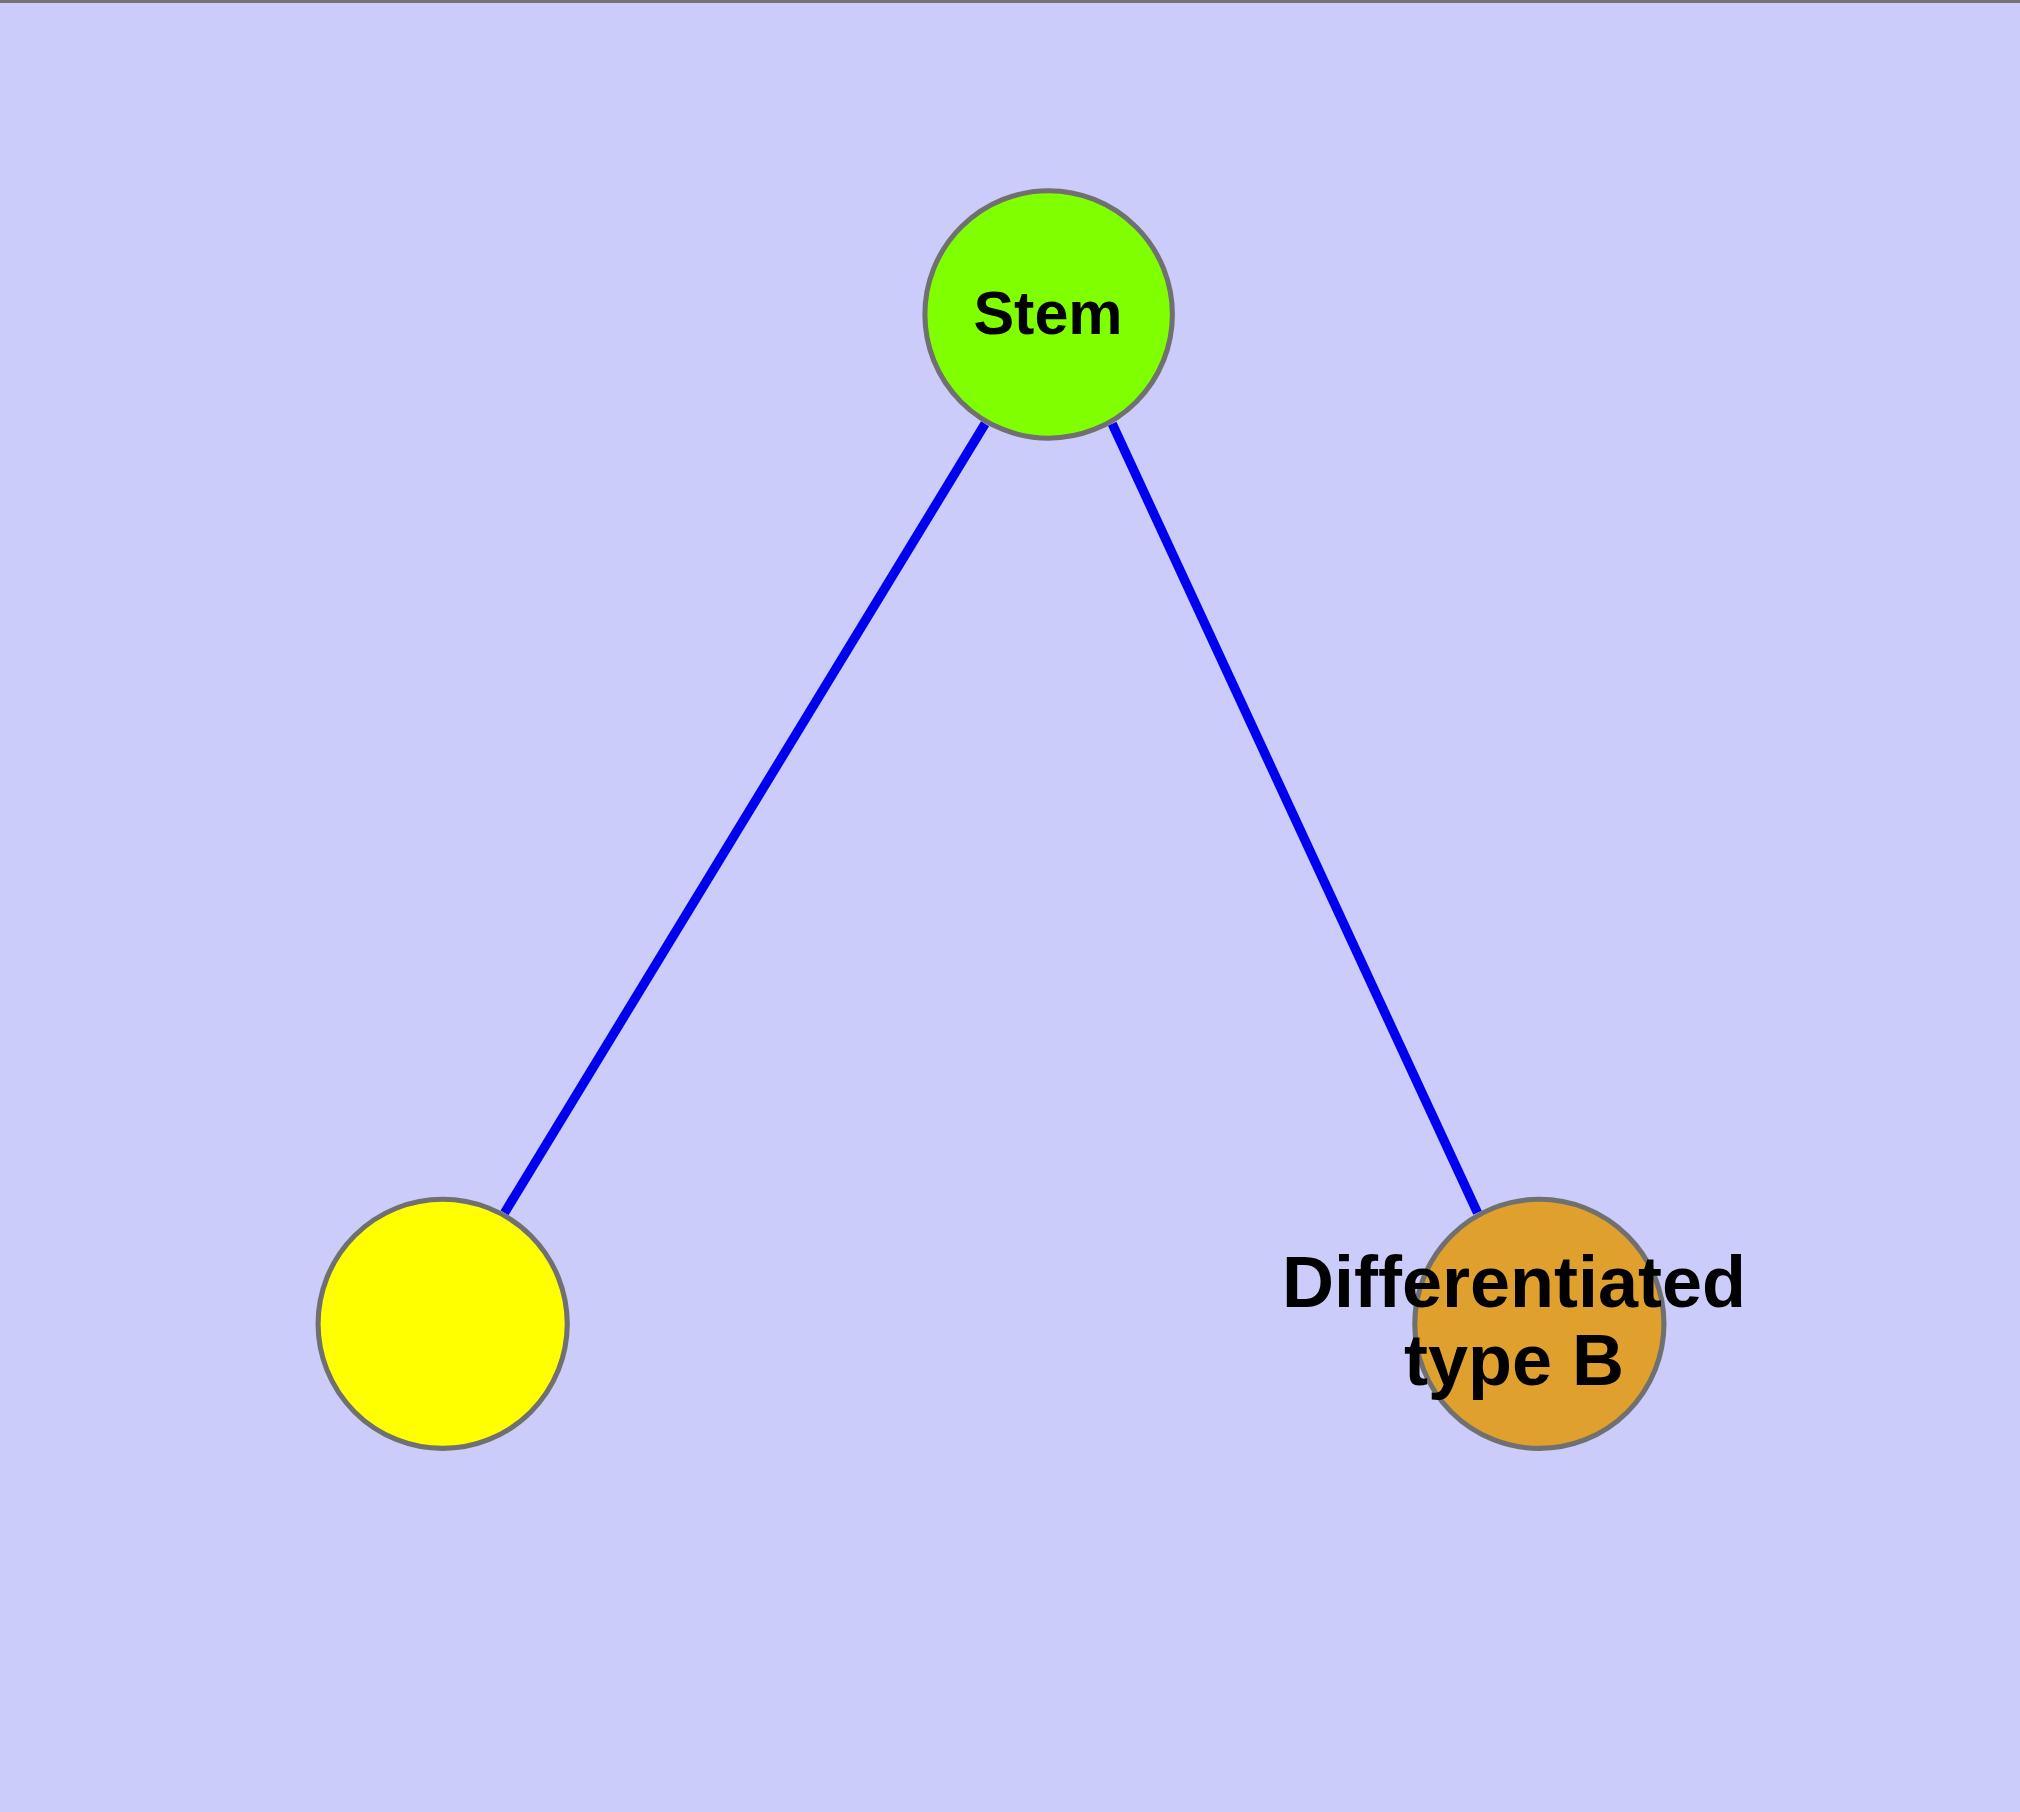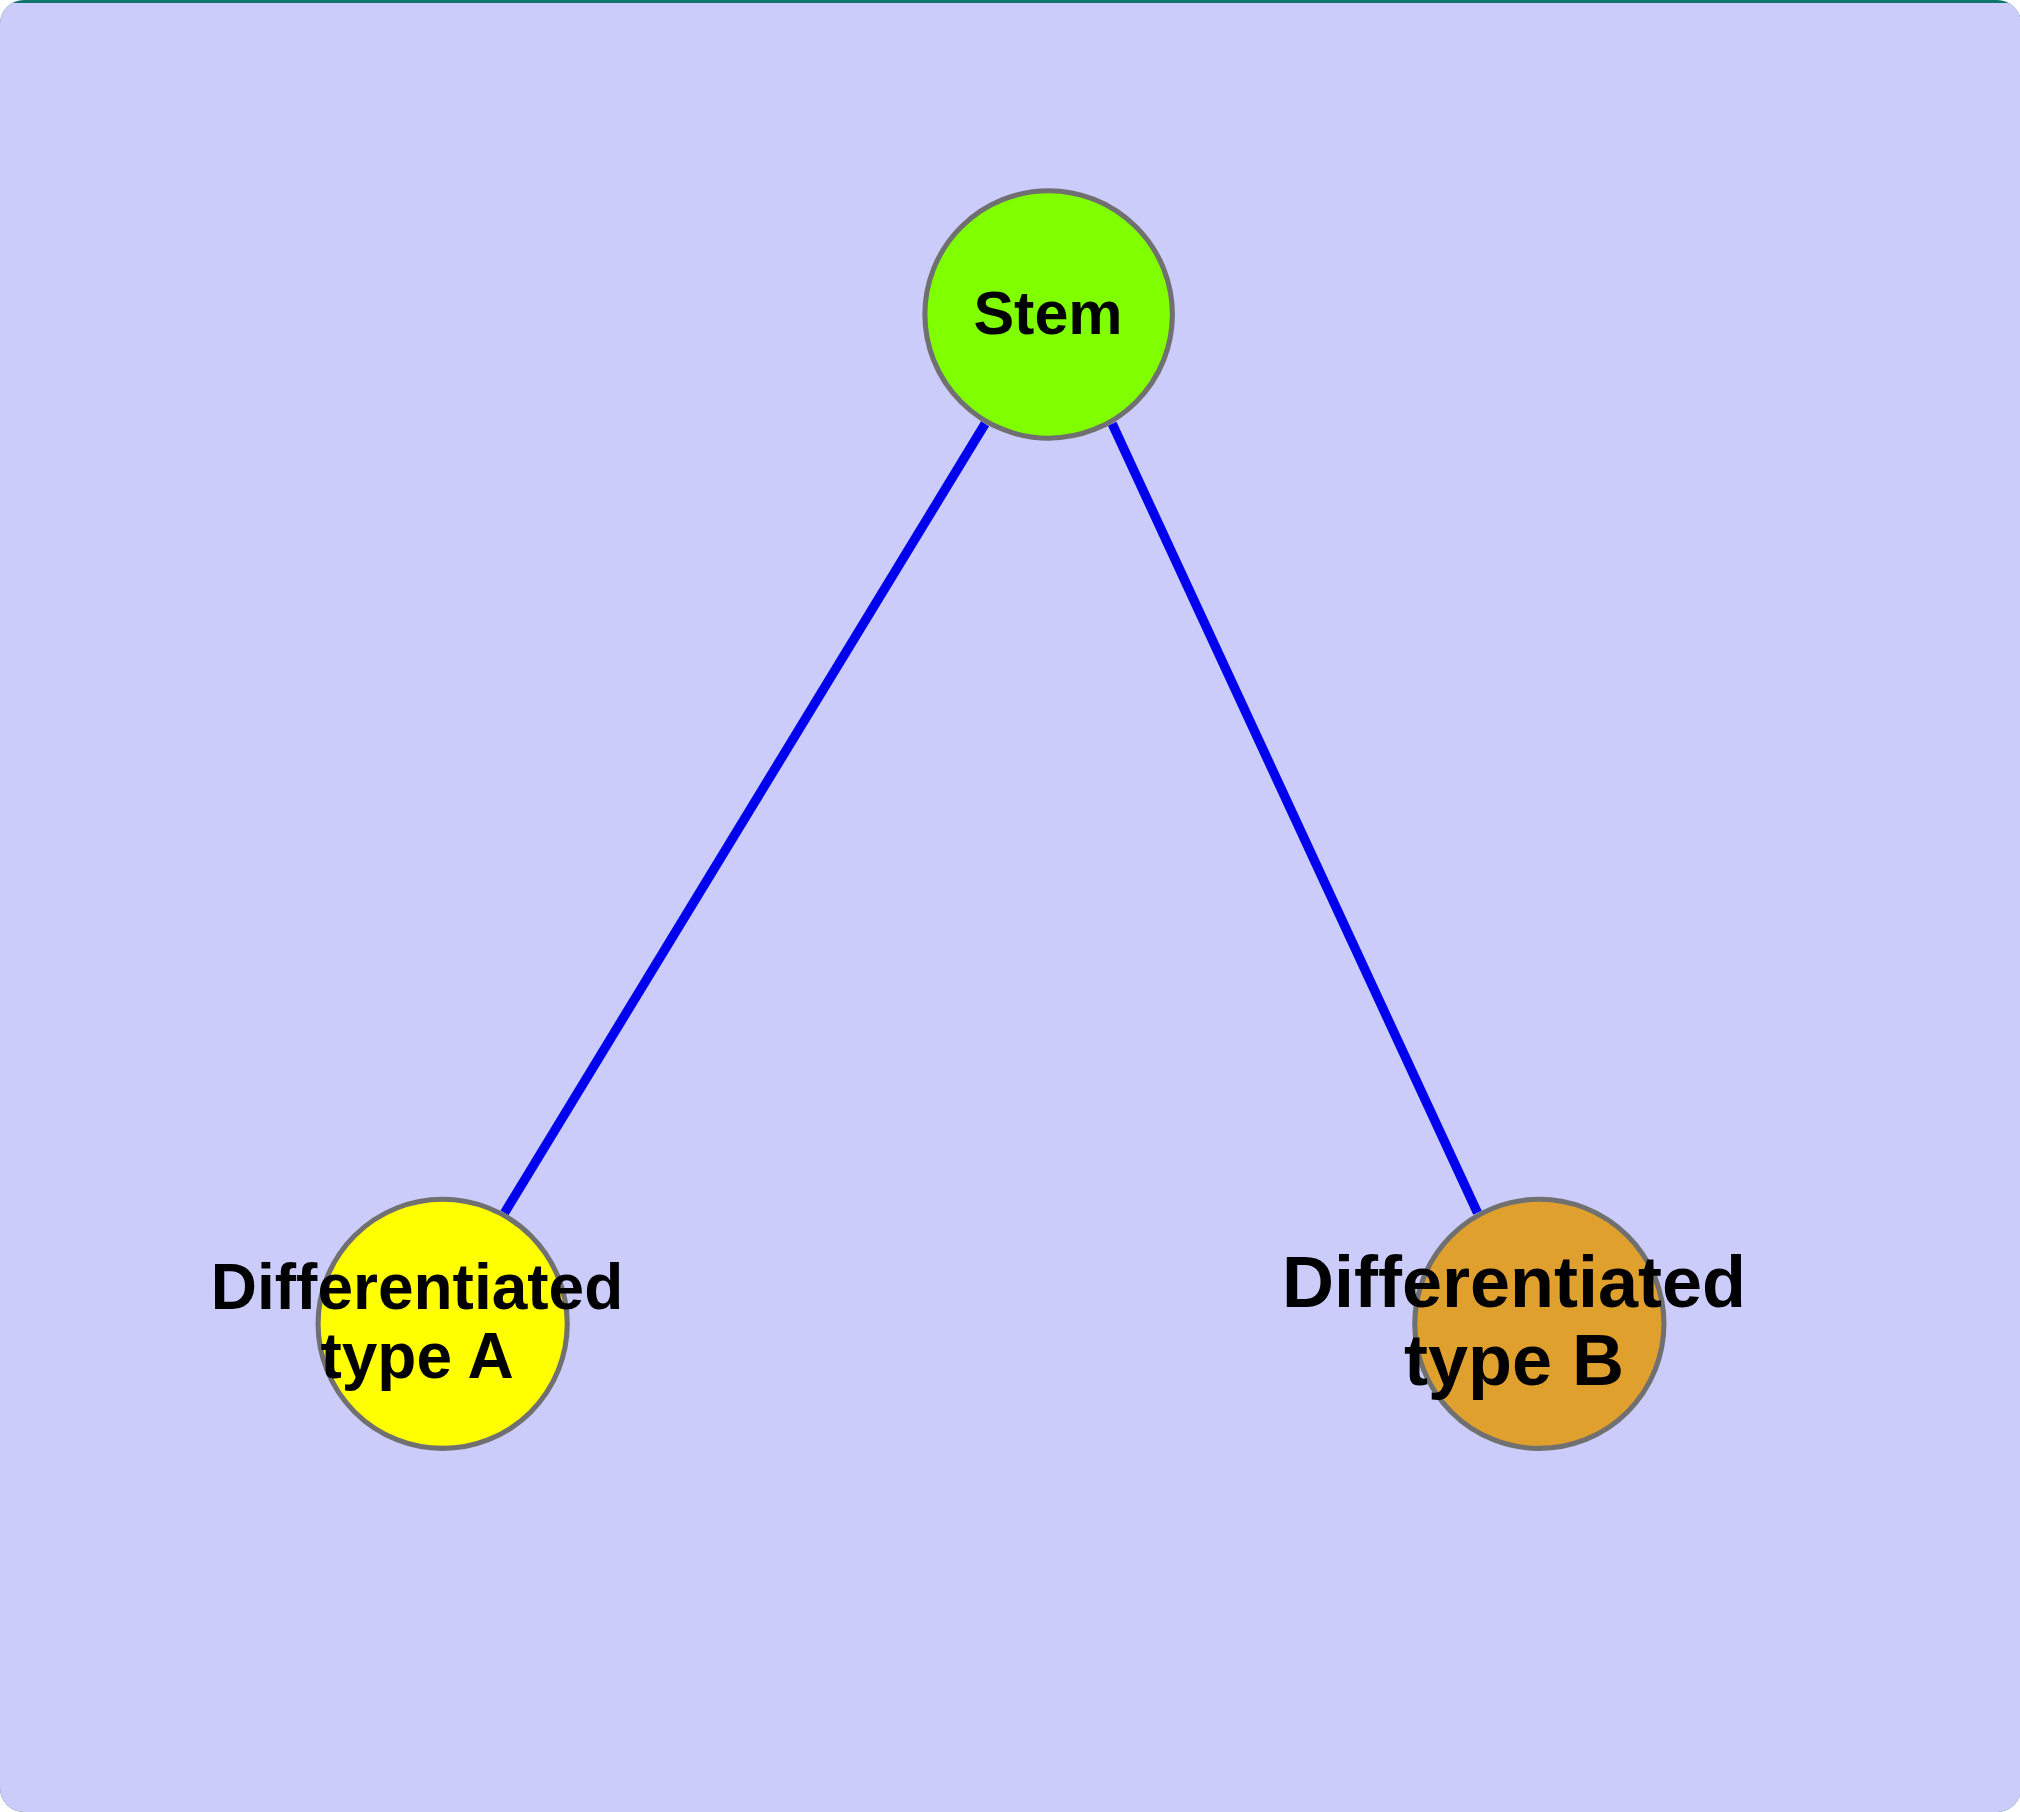--- a/index.html
+++ b/index.html
@@ -5,23 +5,22 @@
   html, body {
     margin: 0;
     padding: 0;
     background: #ffffff;
   }
   #canvas {
     position: relative;
     width: 2021px;
     height: 1812px;
     overflow: hidden;
-    background: #0f766e;
+    background: #737373;
     font-family: "Liberation Sans", sans-serif;
-    border-radius: 24px;
   }
   #plot-bg {
     position: absolute;
     left: 0;
     top: 3.4px;
     width: 2021px;
     height: 1809px;
     background: #ccccfa;
   }
   #graph-svg {
@@ -71,20 +70,18 @@
     </g>
     <g>
       <circle cx="1237" cy="371" r="146" fill="#7fff00" stroke="#707070" stroke-width="6"></circle>
       <circle cx="522" cy="1562" r="147" fill="#ffff00" stroke="#707070" stroke-width="6"></circle>
       <circle cx="1816" cy="1562" r="147" fill="#e0a02e" stroke="#707070" stroke-width="6"></circle>
     </g>
   </svg>
 
   <div class="node-label" id="label-stem">Stem</div>
 
-  <div class="node-label" id="label-diff-a"><span>Differentiated</span>
-<span>type A</span></div>
 
   <div class="node-label" id="label-diff-b"><span>Differentiated</span>
 <span>type B</span></div>
 
 </div>
 
 
 </body></html>

